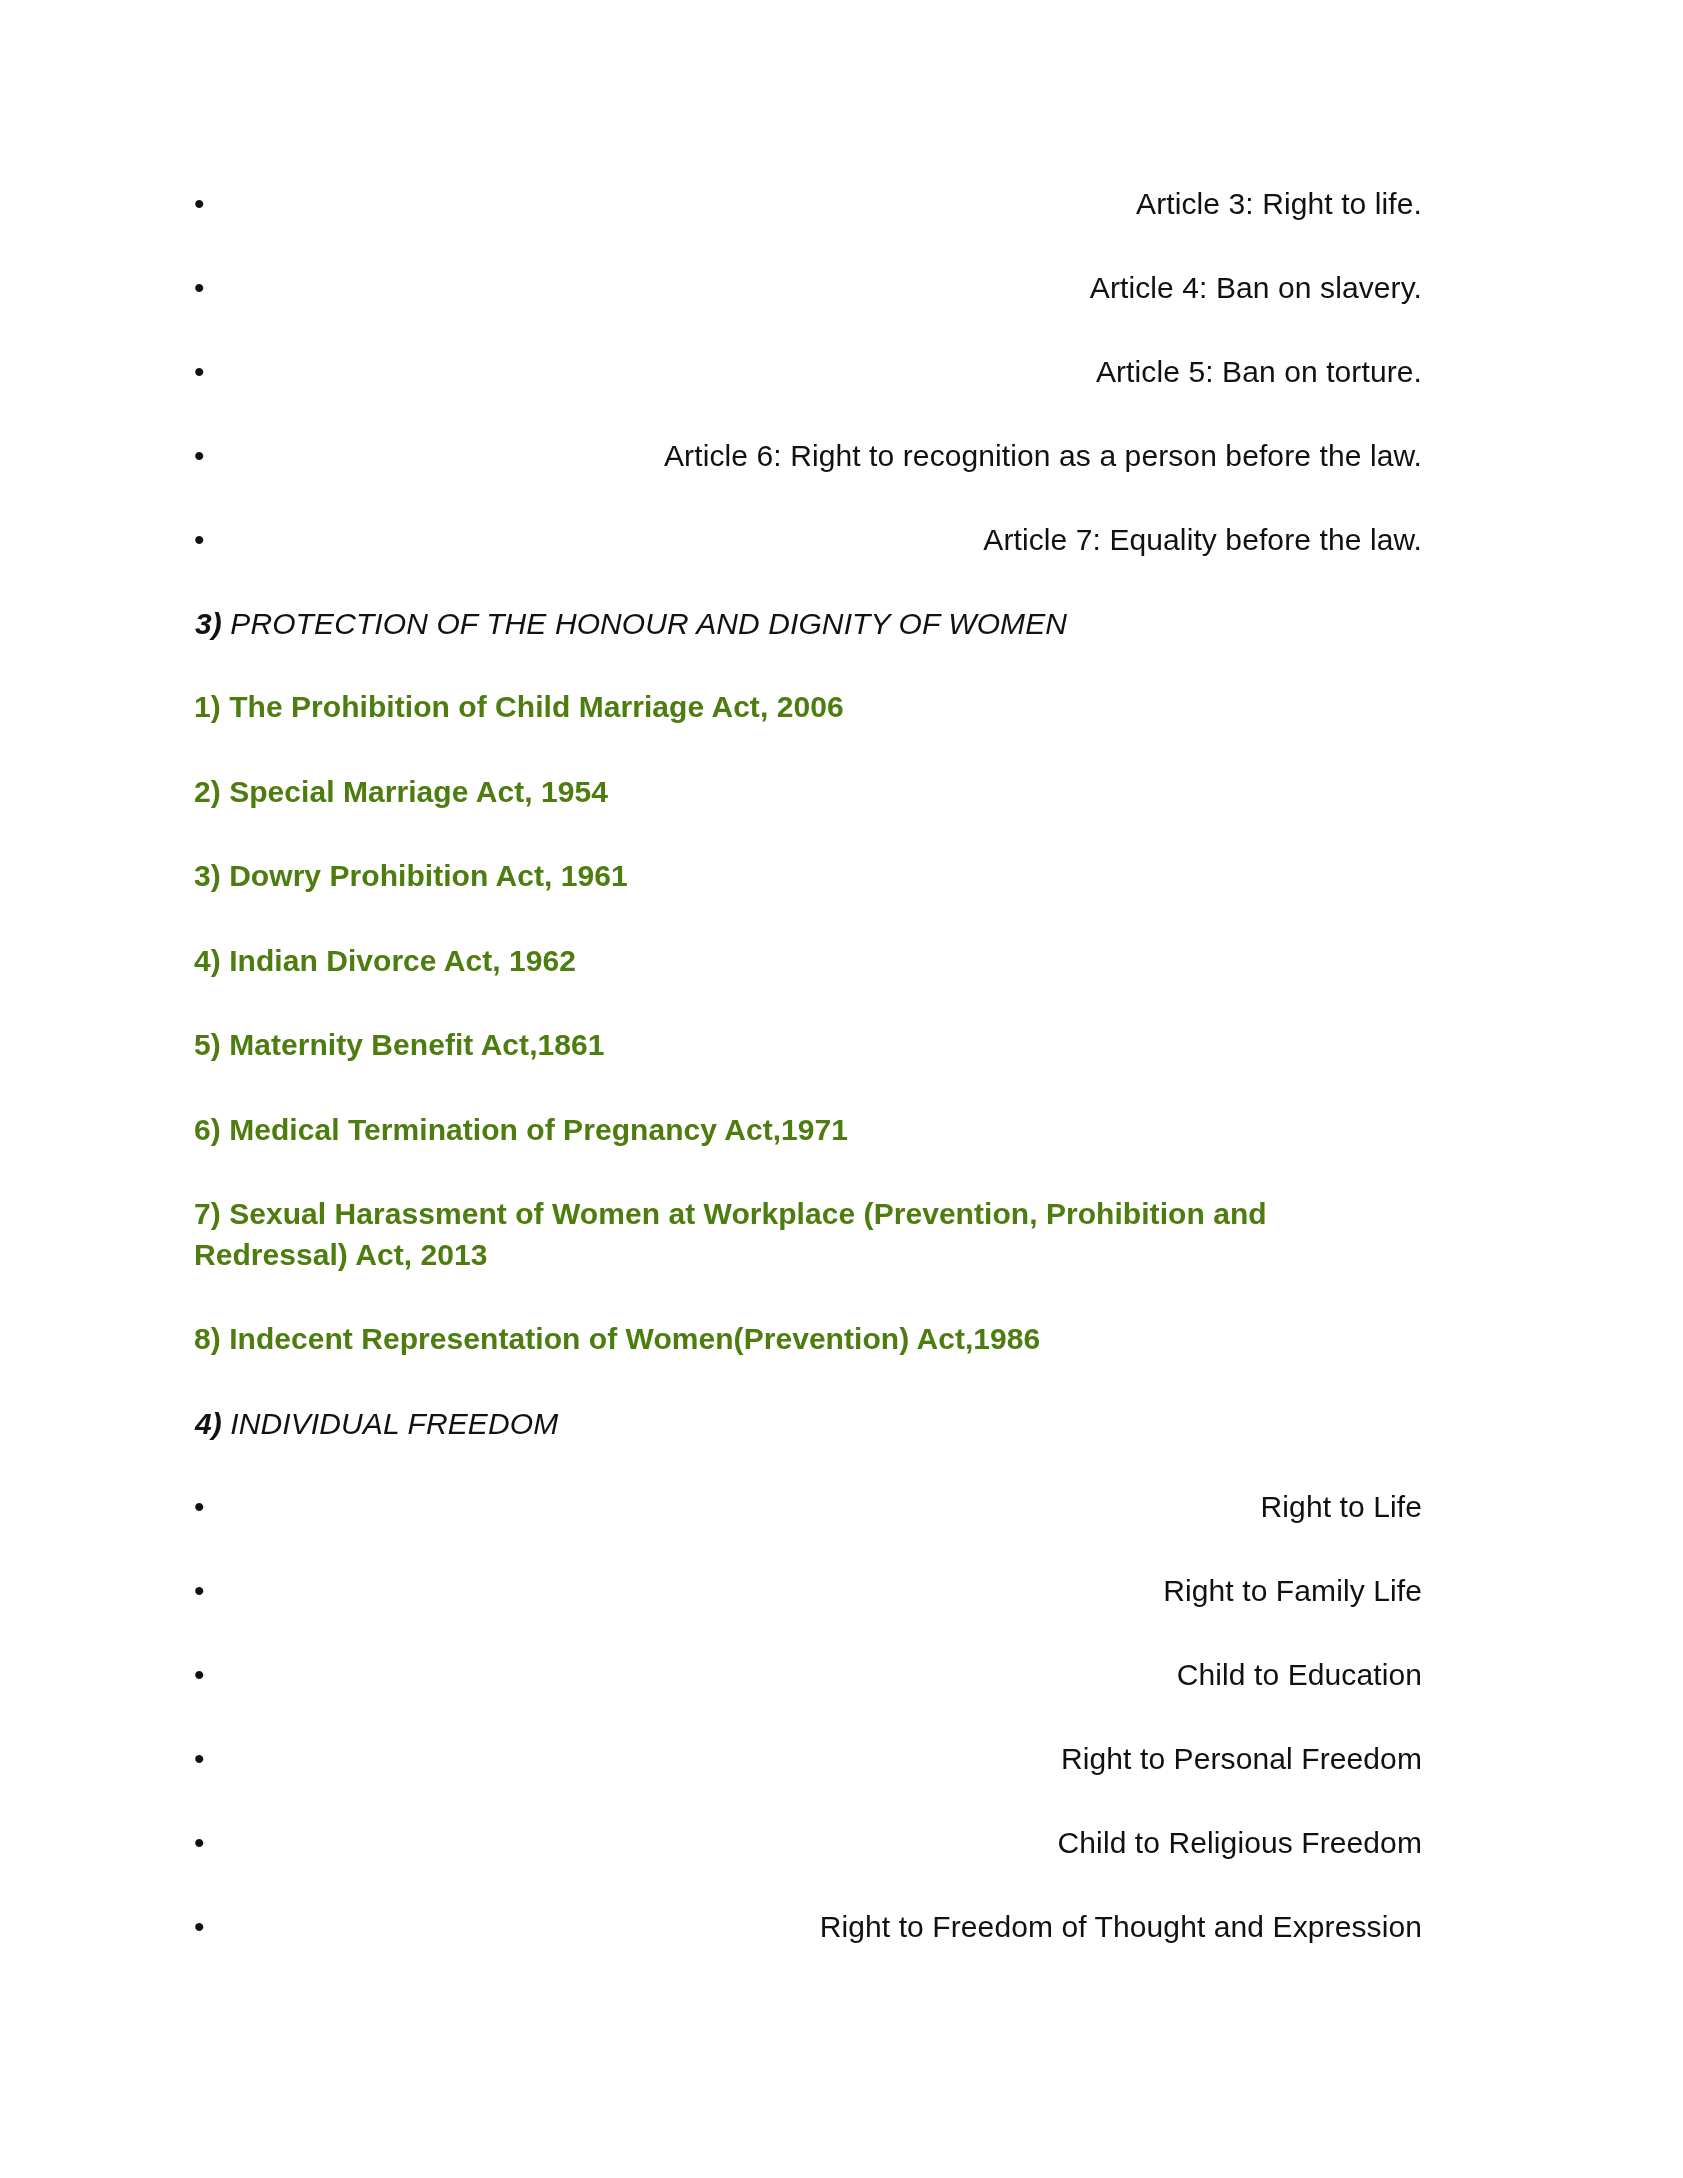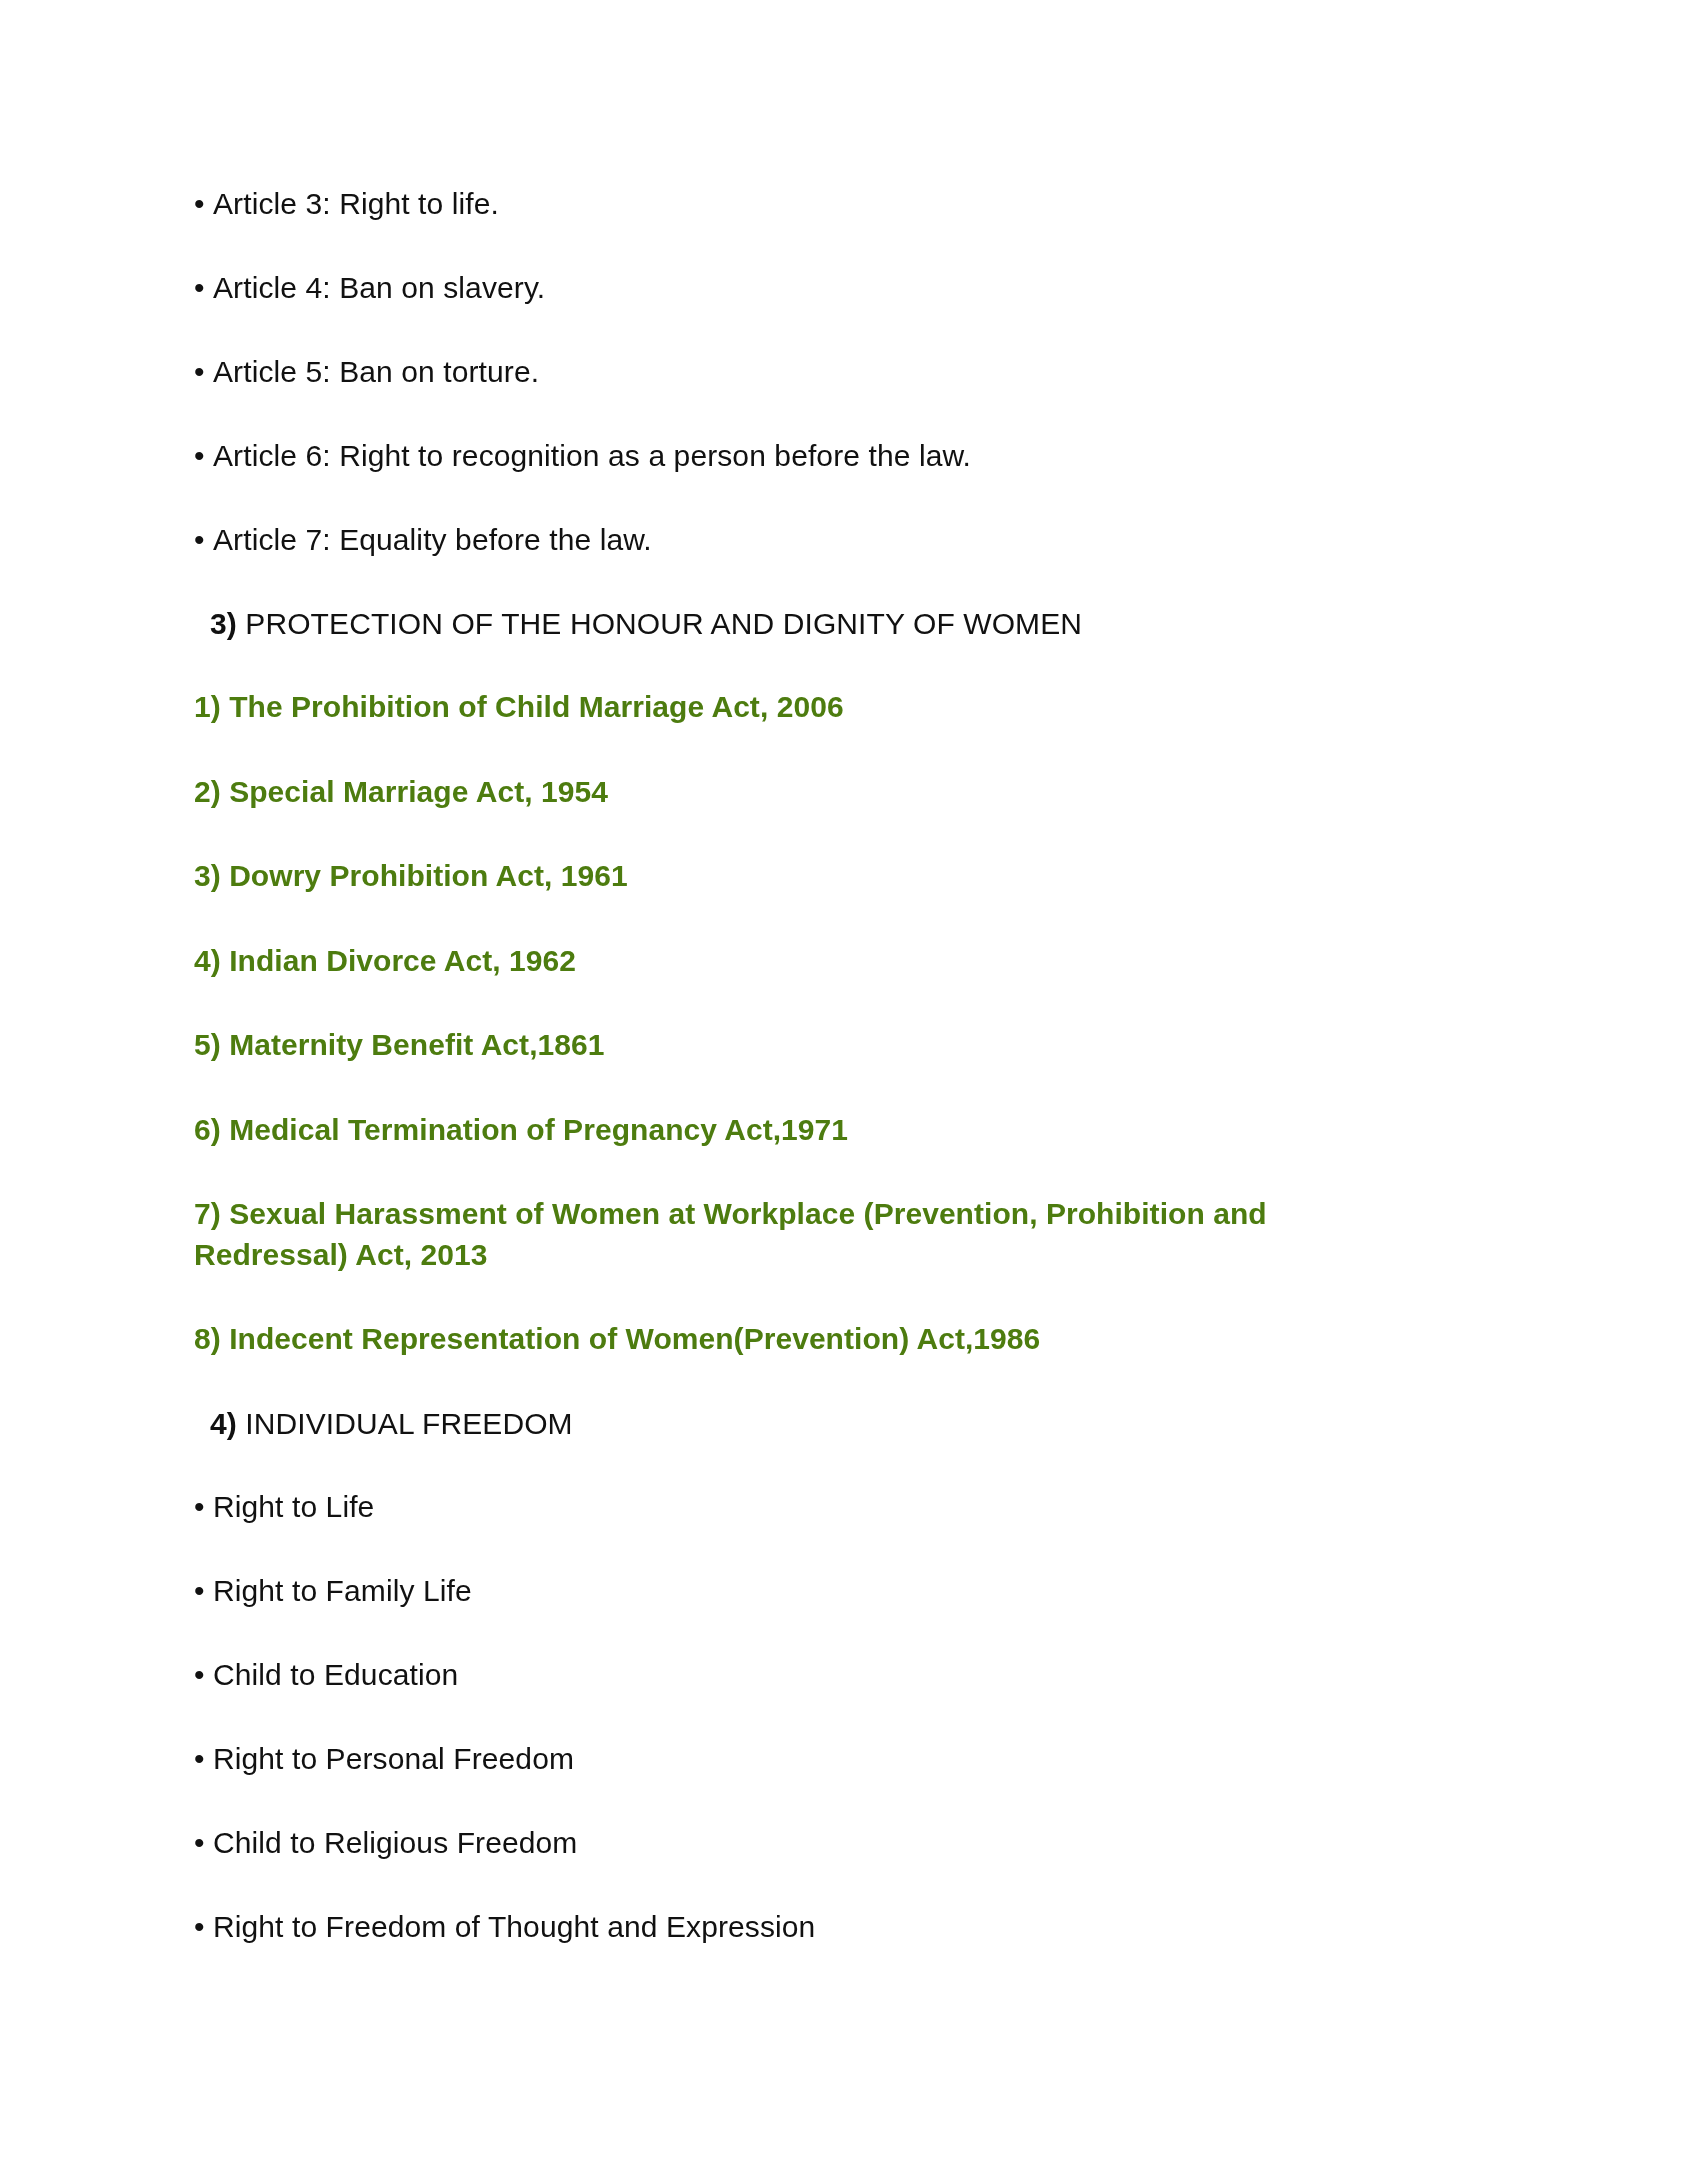--- a/index.html
+++ b/index.html
@@ -37,29 +37,31 @@
     line-height: 1.30;
     color: #111111;
     text-align: left;
   }
   .bullet-text {
     flex: 1 1 auto;
     font-size: 30px;
     line-height: 1.30;
     letter-spacing: 0.1px;
     color: #111111;
+    text-align: right;
   }
 
   
   .section-head {
-    margin: 0 0 44px 16px;
+    margin: 0 0 44px 1px;
     font-size: 30px;
     line-height: 1.30;
     letter-spacing: 0.1px;
     color: #111111;
+    font-style: italic;
   }
   .section-head .num {
     font-weight: 700;
   }
   .section-head .title {
     font-weight: 400;
   }
 
   
   .act-item {

